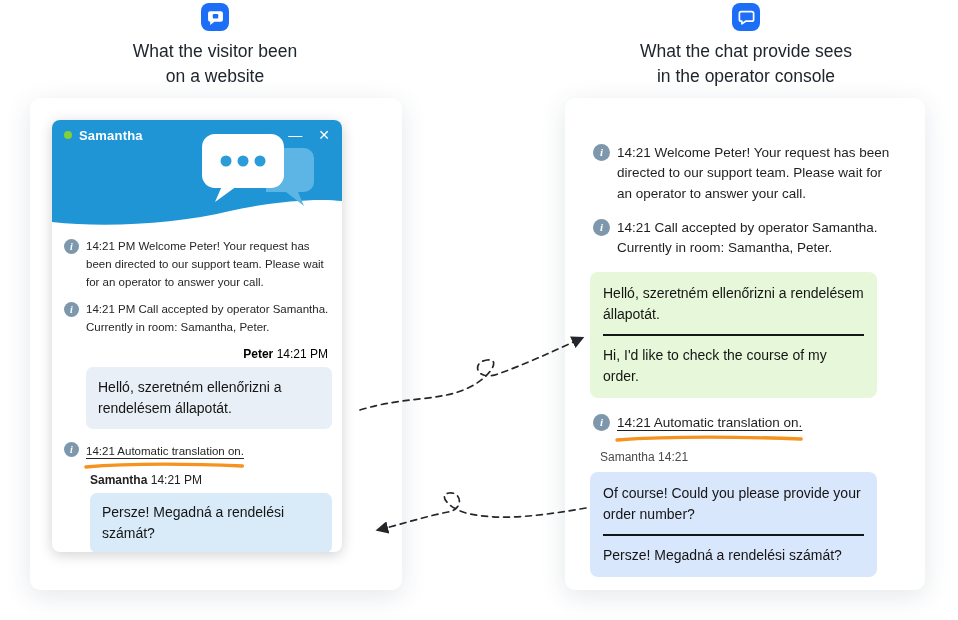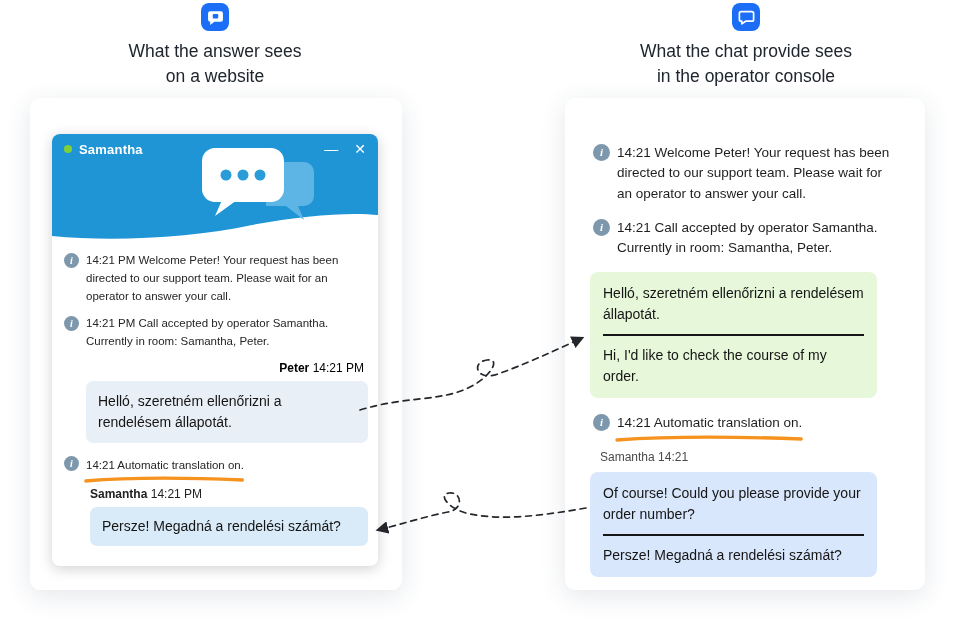--- a/index.html
+++ b/index.html
@@ -13,38 +13,38 @@
   .app-icon{width:28px;height:28px;border-radius:8px;background:var(--brand-blue,#1b6ef5);
     margin:3px auto 8px;display:flex;align-items:center;justify-content:center;}
   .col-title{font-size:17.5px;line-height:25px;color:#20262e;}
 
   
   .card{position:absolute;background:#fff;border-radius:10px;box-shadow:0 6px 26px rgba(30,60,90,.12);}
   .card-left{left:30px;top:98px;width:372px;height:492px;}
   .card-right{left:565px;top:98px;width:360px;height:492px;}
 
   
-  .chat-widget{position:absolute;left:22px;top:36px;width:326px;height:432px;border-radius:8px;
+  .chat-widget{position:absolute;left:22px;top:22px;width:290px;height:432px;border-radius:8px;
     overflow:hidden;box-shadow:0 3px 14px rgba(0,0,0,.18);background:#fff;}
   .widget-top{position:relative;height:106px;background:var(--header-blue,#2095d6);}
   .widget-header{position:relative;z-index:3;display:flex;align-items:center;height:30px;padding:0 12px;color:#fff;}
   .status-dot{width:8px;height:8px;border-radius:50%;background:var(--online-green,#7fd135);margin-right:7px;}
   .agent-name{font-size:13px;font-weight:700;letter-spacing:.2px;}
   .win-btns{margin-left:auto;display:flex;gap:16px;align-items:center;}
   .win-btn{cursor:pointer;font-size:14px;line-height:14px;color:#fff;}
   .illustration{position:absolute;left:148px;top:12px;z-index:2;}
   .wave{position:absolute;left:0;bottom:-1px;width:100%;height:30px;display:block;}
 
   .widget-body{padding:12px 10px 0 12px;}
   .sys-row{display:flex;gap:7px;margin-bottom:10px;}
   .info-icon{flex:0 0 15px;width:15px;height:15px;border-radius:50%;background:#7d98ad;color:#fff;
     font-family:"Liberation Serif",serif;font-style:italic;font-weight:700;font-size:10px;line-height:15px;
     text-align:center;margin-top:1px;}
   .sys-text{margin:0;font-size:11.5px;line-height:1.55;color:#262626;}
-  .underline-text{text-underline-offset:3px;text-decoration-thickness:1px;}
+  .underline-text{text-decoration:underline;text-underline-offset:3px;text-decoration-thickness:1px;}
   .squiggle-wrap{position:relative;display:inline-block;}
   .squiggle{position:absolute;left:-2px;bottom:-9px;width:102%;height:8px;overflow:visible;}
 
   .msg-meta{font-size:12px;color:#000000;margin:2px 4px 6px 0;text-align:right;}
   .msg-meta b{font-weight:700;}
   .msg-meta-left{font-size:12px;color:#222;margin:12px 0 6px 26px;}
   .bubble-visitor{margin-left:22px;background:var(--visitor-bubble,#e9eff6);border-radius:7px;
     padding:10px 12px;font-size:14px;line-height:1.5;color:#151515;}
   .bubble-reply{margin:6px 0 0 26px;background:var(--operator-reply-bubble,#d9ebf8);border-radius:7px;
     padding:9px 12px;font-size:14px;line-height:1.5;color:#151515;}
@@ -73,21 +73,21 @@
 <div class="canvas">
 
   <div class="col-head left">
     <div class="app-icon">
       <svg width="17" height="17" viewBox="0 0 16 16">
         <path fill="#fff" d="M3 2h10a2 2 0 0 1 2 2v6a2 2 0 0 1-2 2H7l-4 3v-3a2 2 0 0 1-2-2V4a2 2 0 0 1 2-2z"></path>
         <rect x="5.4" y="4.8" width="5.2" height="4.2" rx="1" fill="#1b6ef5"></rect>
       </svg>
     </div>
     <div class="col-title">
-      <span>What the answer sees</span><br>
+      <span>What the visitor been</span><br>
       <span>on a website</span>
     </div>
   </div>
 
   <div class="col-head right">
     <div class="app-icon">
       <svg width="17" height="17" viewBox="0 0 16 16">
         <path fill="none" stroke="#fff" stroke-width="1.6" stroke-linejoin="round" d="M3 2.5h10a1.7 1.7 0 0 1 1.7 1.7v5.6a1.7 1.7 0 0 1-1.7 1.7H7.2L3.6 14v-2.5H3A1.7 1.7 0 0 1 1.3 9.8V4.2A1.7 1.7 0 0 1 3 2.5z"></path>
       </svg>
     </div>

